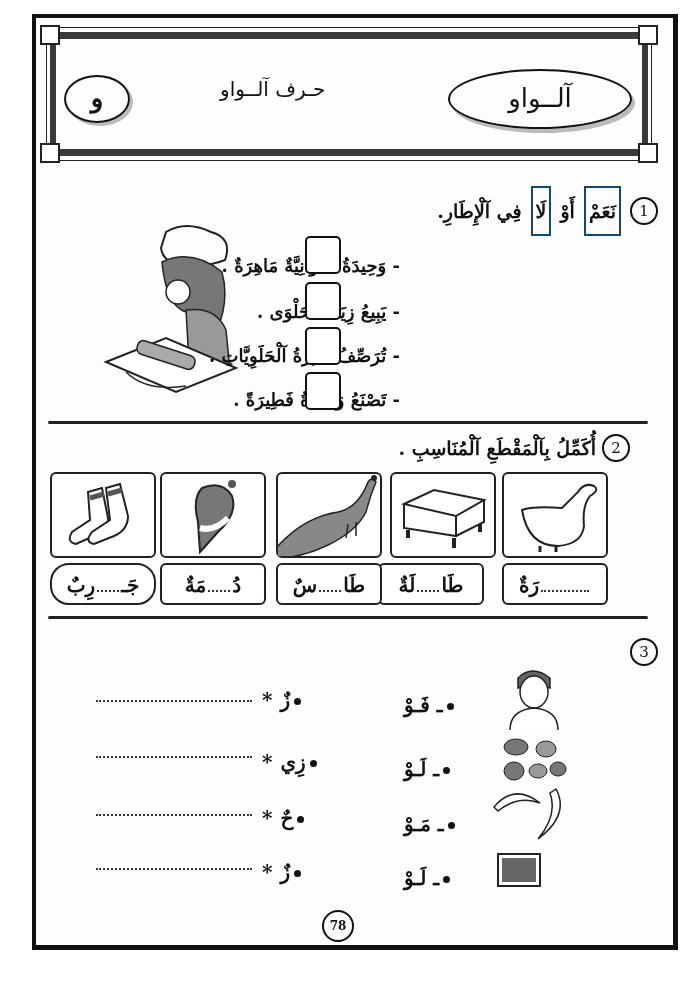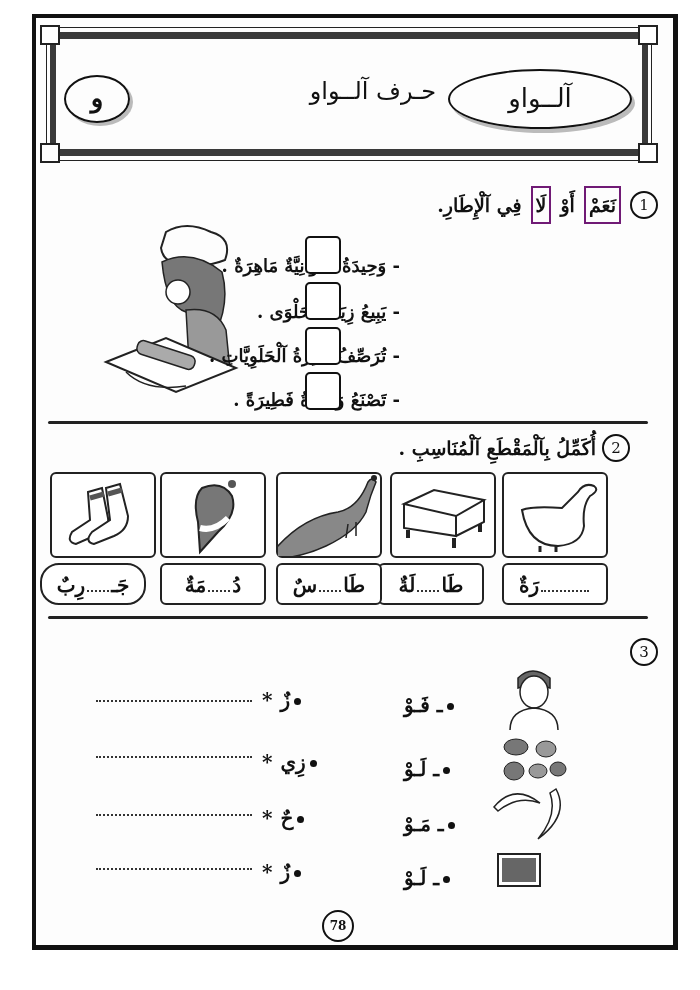--- a/index.html
+++ b/index.html
@@ -33,41 +33,41 @@
   .corner { position:absolute; width:16px; height:16px; border:2px solid #222; background:#fff; }
   .c-tl { left:-10px; top:-14px; } .c-tr { right:-10px; top:-14px; }
   .c-bl { left:-10px; bottom:-14px; } .c-br { right:-10px; bottom:-14px; }
   .oval-letter {
     position:absolute; left:14px; top:36px; width:62px; height:44px;
     border:2px solid #111; border-radius:50%;
     box-shadow:3px 3px 0 #bbb;
     font-size:26px; font-weight:bold; text-align:center; line-height:42px;
   }
   .banner-title {
-    position:absolute; left:156px; top:38px; width:230px; text-align:right;
-    font-size:24px; font-family:"DejaVu Sans", sans-serif;
+    position:absolute; left:170px; top:38px; width:230px; text-align:left;
+    font-size:20px; font-family:"DejaVu Sans", sans-serif;
   }
   .oval-subject {
     position:absolute; left:398px; top:30px; width:180px; height:56px;
     border:2px solid #111; border-radius:50%;
     box-shadow:3px 4px 0 #bbb;
     font-size:26px; text-align:center; line-height:54px; font-family:"DejaVu Sans", sans-serif;
   }
   
   .instr {
     position:absolute; direction:rtl; font-size:19px; font-weight:bold; white-space:nowrap;
     display:flex; align-items:center; gap:6px;
   }
   .num-circle {
     display:inline-block; width:24px; height:24px; border:2px solid #111; border-radius:50%;
     text-align:center; line-height:24px; font-size:15px; font-weight:normal; direction:ltr;
     font-family:"DejaVu Serif", serif;
   }
   .inline-box {
-    display:inline-block; border:2px solid #701a75; padding:4px 3px; line-height:26px; margin:0 3px;
+    display:inline-block; border:2px solid #0c4a6e; padding:10px 3px; line-height:26px; margin:0 3px;
   }
   
   .s1-item {
     position:absolute; right:300px; direction:rtl; font-size:18px; font-weight:bold; white-space:nowrap;
   }
   .answer-box {
     position:absolute; left:305px; width:36px; height:38px; border:2px solid #111; border-radius:5px;
     box-sizing:border-box; background:#fff;
   }
   .illus { position:absolute; }
@@ -188,21 +188,21 @@
 </div>
 <div class="word-cell" style="left:378px;">
   <span>طَا</span><span class="blank"></span><span>لَةٌ</span>
 </div>
 <div class="word-cell" style="left:276px;">
   <span>طَا</span><span class="blank"></span><span>سٌ</span>
 </div>
 <div class="word-cell" style="left:160px;text-align:center;">
   <span>دُ</span><span class="blank"></span><span>مَةٌ</span>
 </div>
-<div class="word-cell" style="left:40px;border-radius:19px;">
+<div class="word-cell" style="left:50px;border-radius:19px;">
   <span>جَـ</span><span class="blank"></span><span>رِبٌ</span>
 </div>
 
 <div class="divider" style="top:616px;"></div>
 
 <div class="instr" style="right:42px; top:638px;">
   <span class="num-circle">3</span>
 </div>
 
 <svg class="illus" style="left:500px; top:664px;" width="70" height="68" viewBox="0 0 70 68">

